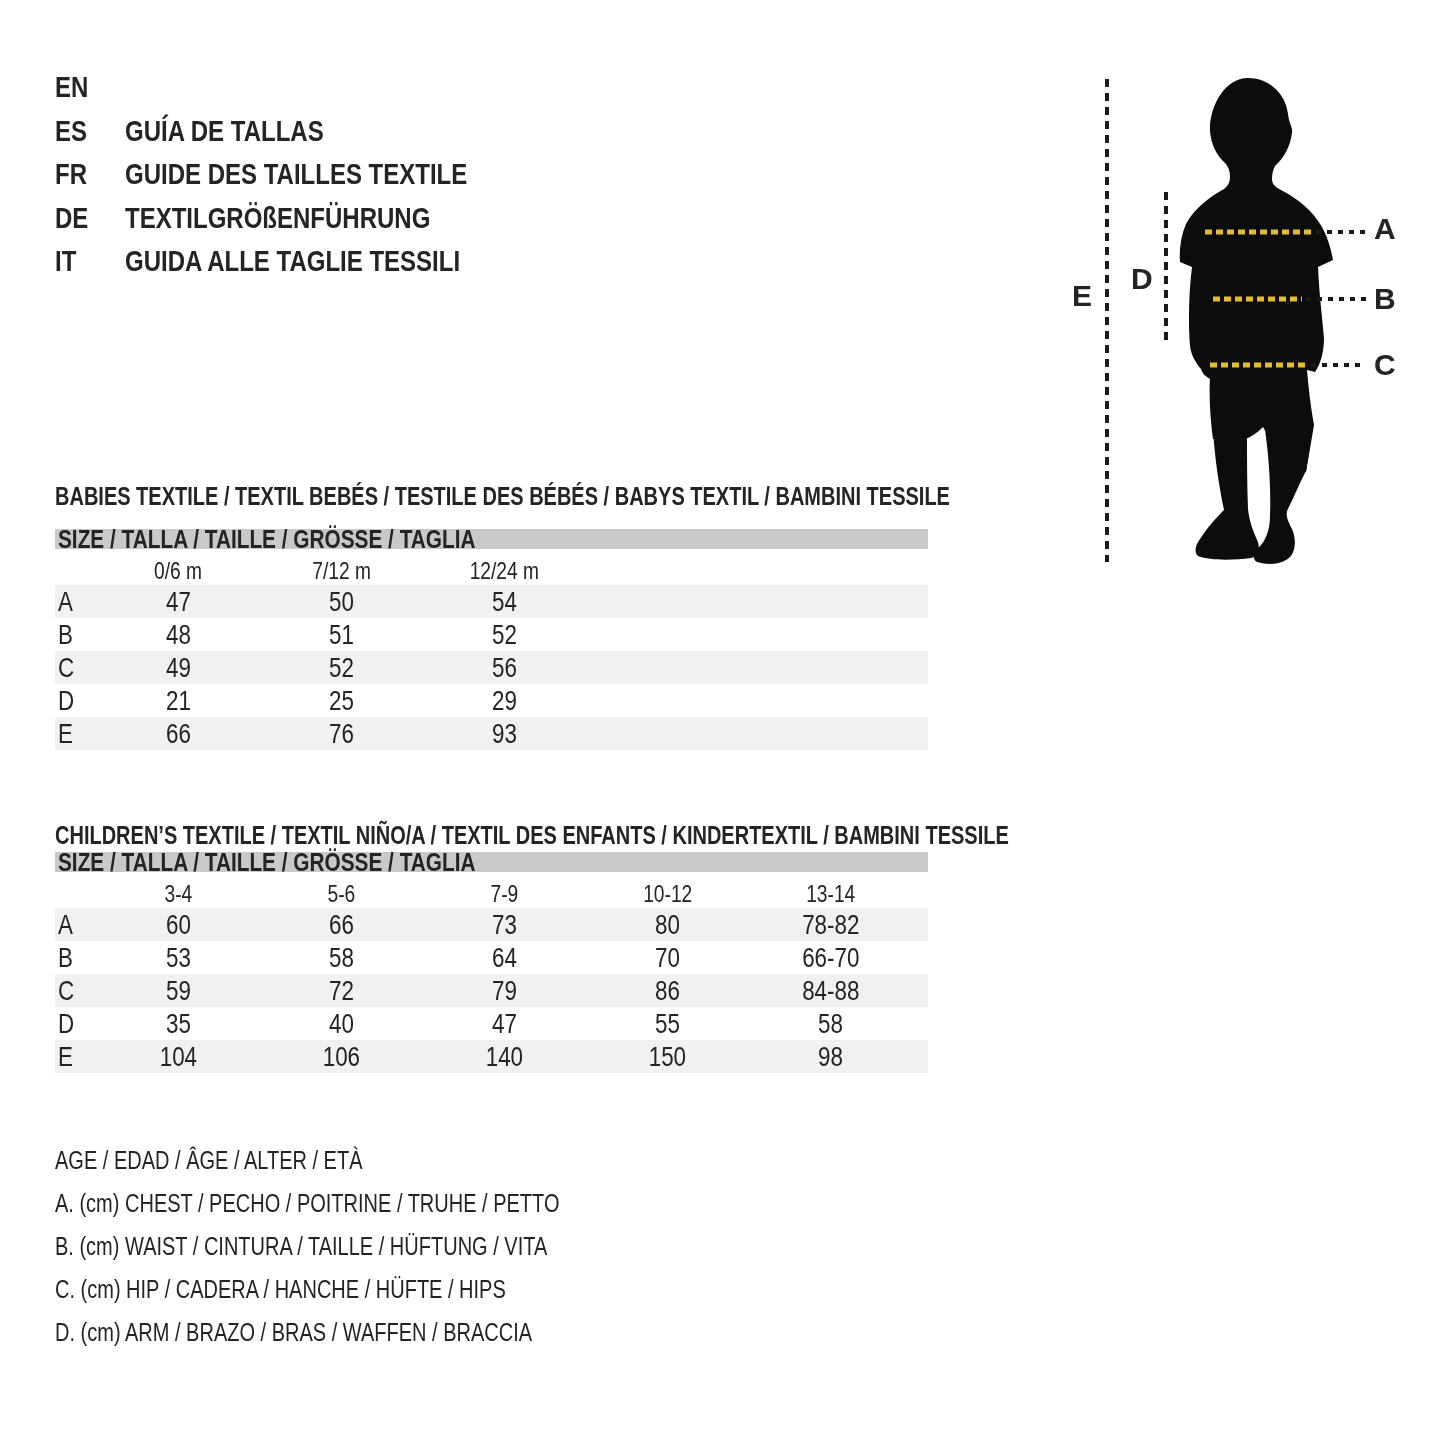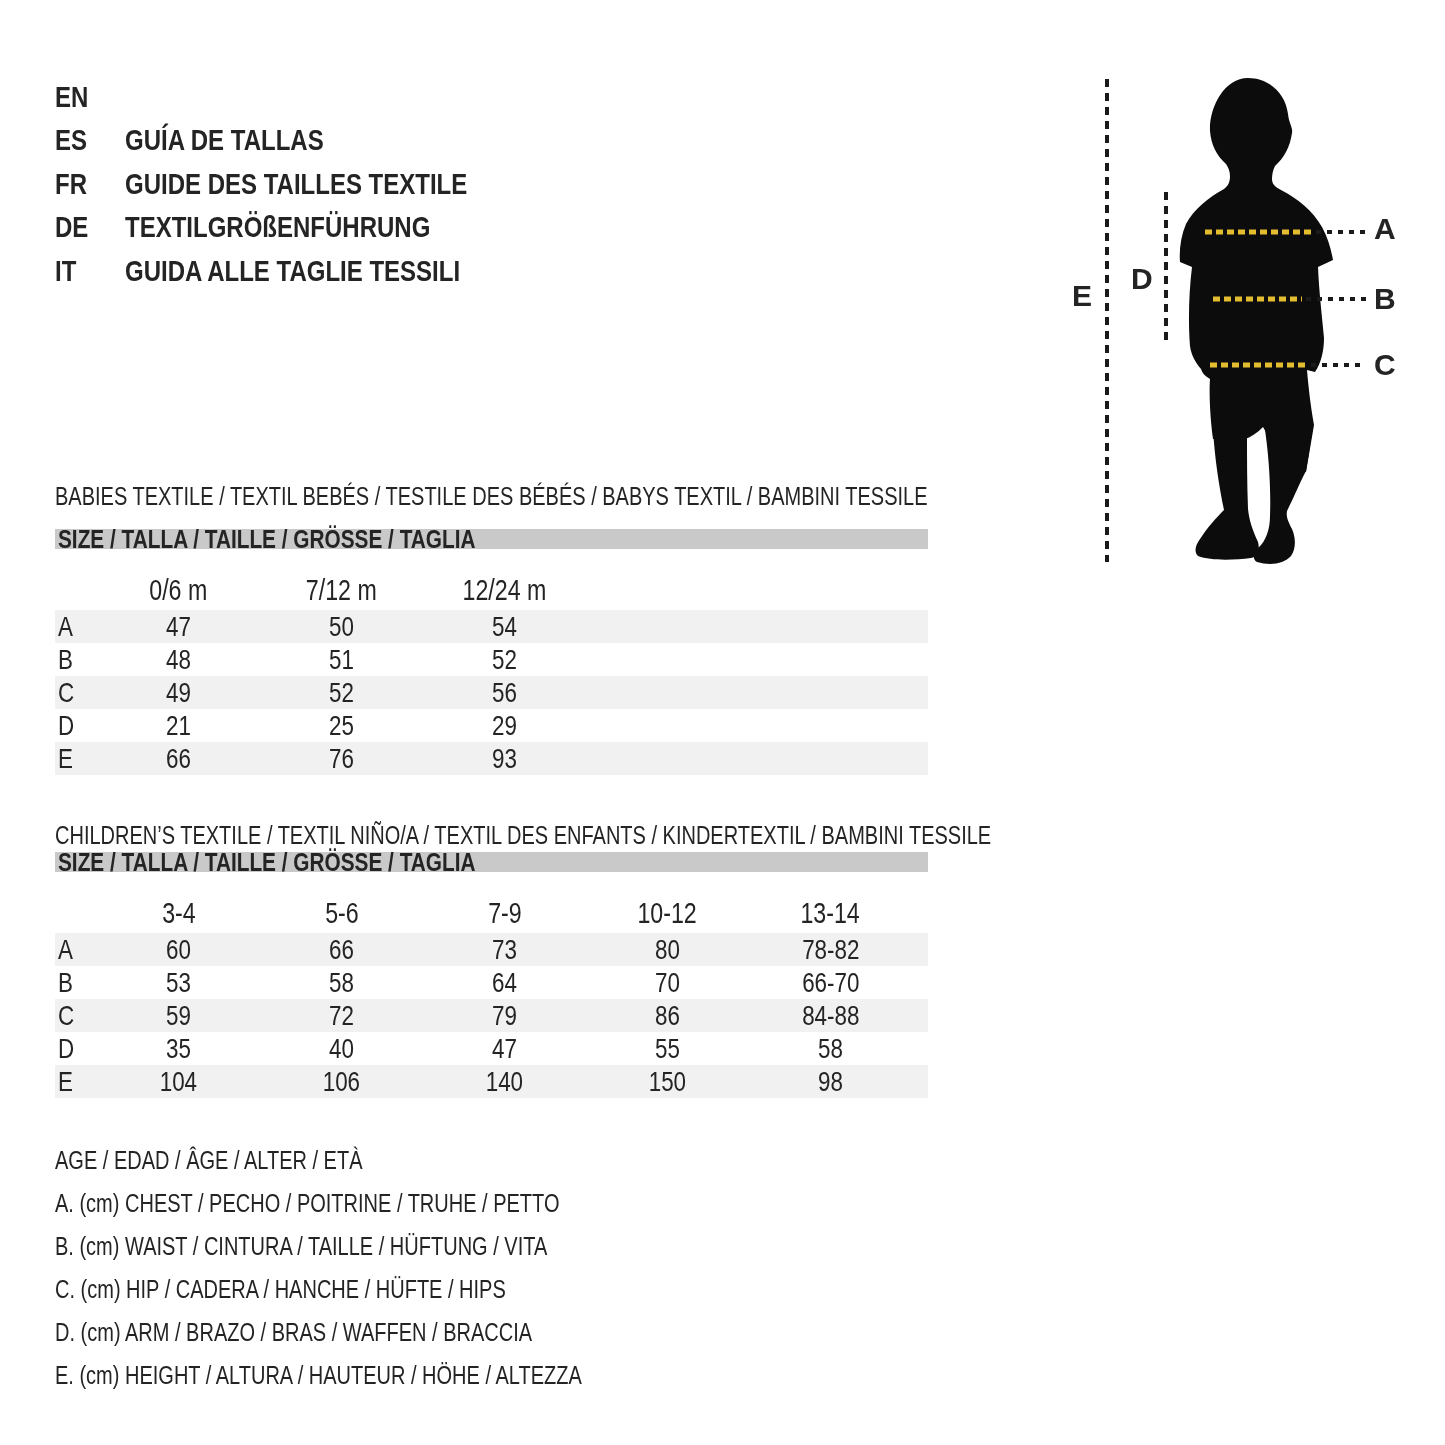--- a/index.html
+++ b/index.html
@@ -7,34 +7,34 @@
     position:relative; width:1445px; height:1445px; background:#fff;
     font-family:"Liberation Sans", sans-serif; color:var(--text,#242424);
     overflow:hidden;
   }
   
   .cx  { display:inline-block; transform:scaleX(.8); transform-origin:0 50%; white-space:nowrap; }
   .cxc { display:inline-block; transform:scaleX(.8); transform-origin:50% 50%; white-space:nowrap; }
 
   
   .lang { position:absolute; left:55px; top:70px; }
-  .lang-row { display:flex; height:43.5px; align-items:flex-end; font-size:30px; font-weight:700; }
+  .lang-row { display:flex; height:43.5px; align-items:flex-start; font-size:30px; font-weight:700; }
   .lang-code { width:70px; }
 
   
-  .heading { position:absolute; left:55px; font-size:25px; font-weight:400; line-height:28px; }
+  .heading { position:absolute; left:55px; font-size:25px; font-weight:700; line-height:28px; }
 
   
   .stable { position:absolute; left:55px; width:873px; }
   .band {
     height:20px; background:var(--band_gray,#c9c9c9);
     display:flex; align-items:center; padding-left:3px; box-sizing:border-box;
     font-size:26px; font-weight:700;
   }
-  .colhead { height:36px; display:flex; align-items:flex-start; font-size:29px; font-weight:400;margin-top:25px; }
+  .colhead { height:36px; display:flex; align-items:flex-end; font-size:24px; font-weight:400; }
   .trow  { height:33px; display:flex; align-items:center; font-size:28px; font-weight:400; }
   .trow.z { background:var(--zebra_gray,#f1f1f1); }
   .lbl  { width:42px; padding-left:3px; box-sizing:border-box; }
   .cell { width:163px; display:flex; justify-content:center; }
 
   
   .legend { position:absolute; left:55px; top:1139px; font-size:25px; font-weight:400; }
   .legend-line { height:43px; display:flex; align-items:center; }
 
   
@@ -331,18 +331,15 @@
       </div>
     <div class="legend-line">
         <span class="cx">B. (cm) WAIST / CINTURA / TAILLE / HÜFTUNG / VITA</span>
       </div>
     <div class="legend-line">
         <span class="cx">C. (cm) HIP / CADERA / HANCHE / HÜFTE / HIPS</span>
       </div>
     <div class="legend-line">
         <span class="cx">D. (cm) ARM / BRAZO / BRAS / WAFFEN / BRACCIA</span>
       </div>
-    <div class="legend-line">
-        <span class="cx">E. (cm) HEIGHT / ALTURA / HAUTEUR / HÖHE / ALTEZZA</span>
-      </div>
   </div>
 
 </div>
 
 </body></html>

